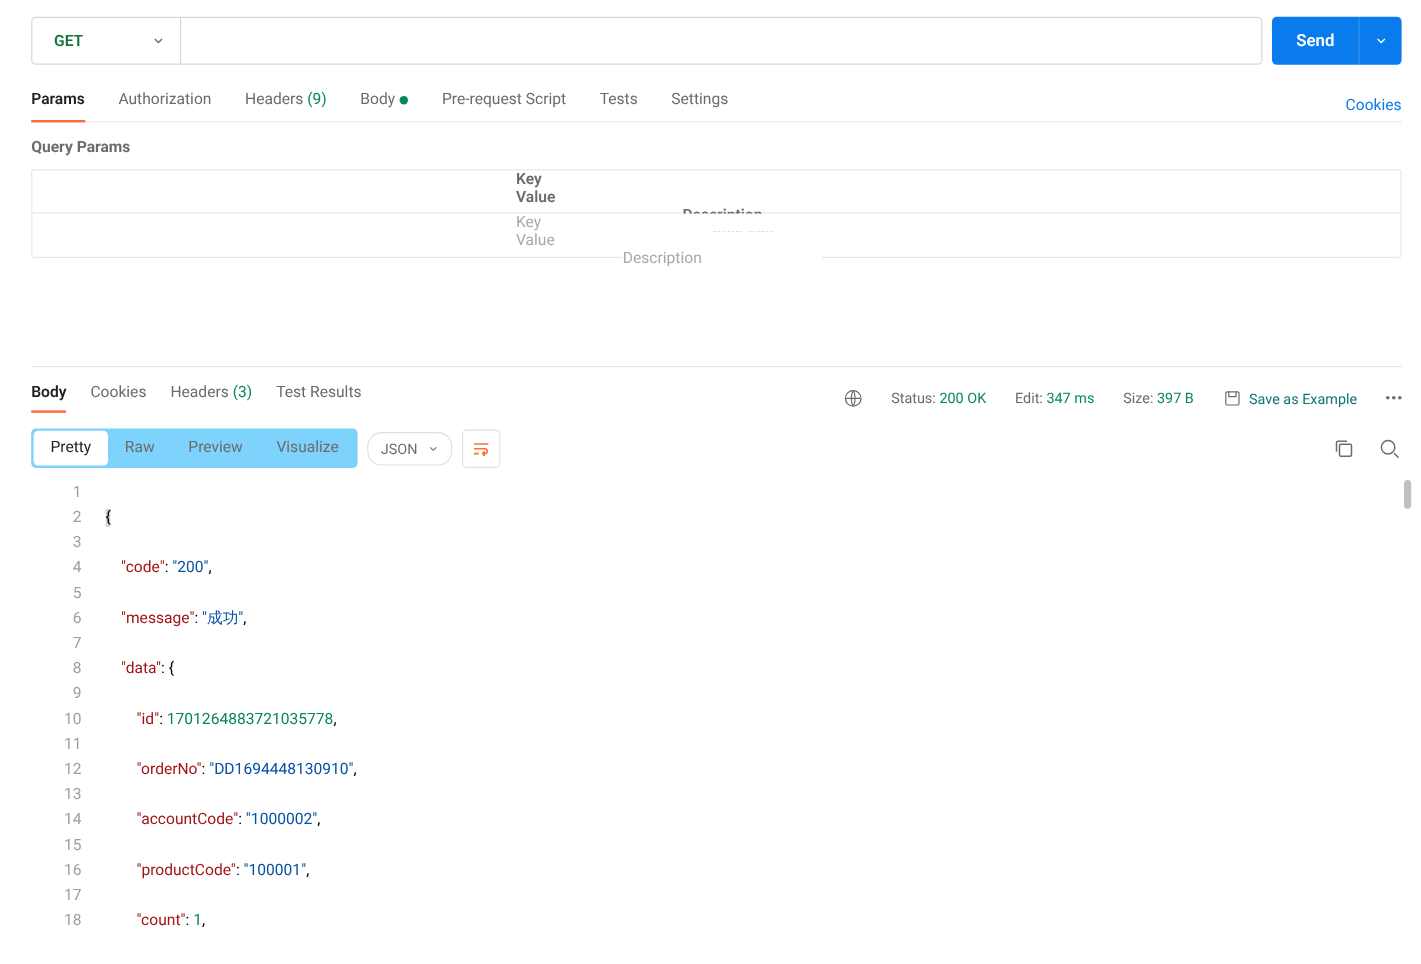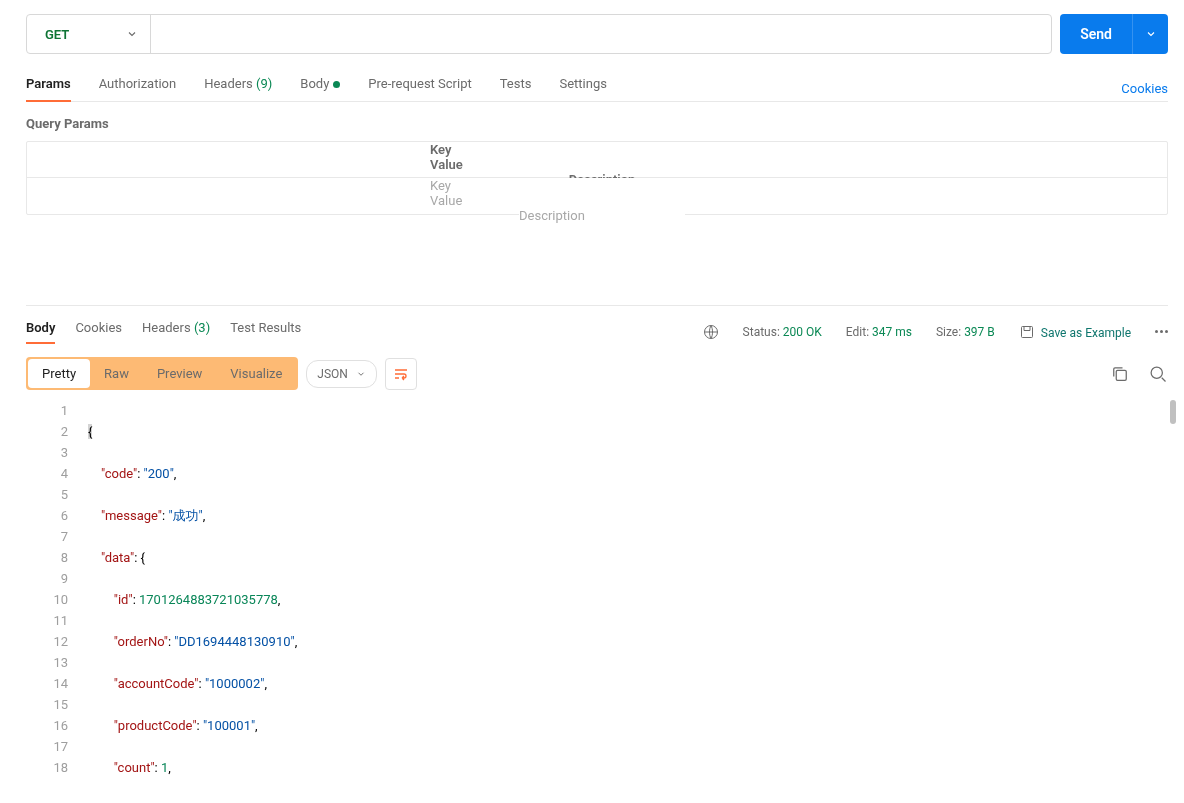--- a/index.html
+++ b/index.html
@@ -44,21 +44,21 @@
 .response-section { margin-top:90px; border-top:1px solid #e8e8e8; padding-top:14px; display:flex; flex-direction:column; flex:1; min-height:0; }
 .resp-tabs { display:flex; align-items:center; }
 .resp-tab { margin-right:20px; font-size:13px; color:#6b6b6b; cursor:pointer; padding-bottom:8px; position:relative; }
 .resp-tab.active { color:#212121; font-weight:600; }
 .resp-tab.active::after { content:''; position:absolute; left:0; right:0; bottom:-1px; height:2px; background:#ff6c37; }
 .resp-meta { display:flex; align-items:center; gap:24px; font-size:12px; color:#6b6b6b; }
 .resp-meta .val { color:#0a8854; }
 .save-ex { display:flex; align-items:flex-end; gap:6px; cursor:pointer; color:#0f766e; }
 
 .view-bar { display:flex; align-items:center; margin-top:14px; gap:8px; }
-.view-tabs { display:flex; background:#fdba74; border-radius:4px; padding:2px; }
+.view-tabs { display:flex; background:#7dd3fc; border-radius:4px; padding:2px; }
 .view-tab { padding:7px 14px; font-size:13px; color:#6b6b6b; cursor:pointer; border-radius:4px; }
 .view-tab.active { background:#fff; color:#212121; }
 .format-select { display:flex; align-items:center; gap:8px; padding:6px 10px; border:1px solid #e0e0e0; border-radius:12px; font-size:12px; color:#6b6b6b; cursor:pointer; }
 .wrap-btn { width:32px; height:32px; border:1px solid #e0e0e0; border-radius:4px; display:flex; align-items:center; justify-content:center; cursor:pointer; }
 .right-icons { display:flex; gap:18px; align-items:center; }
 .icon-btn { width:20px; height:20px; cursor:pointer; color:#6b6b6b; }
 
 .code-area { display:flex; margin-top:10px; font-family:Menlo,Monaco,Consolas,monospace; font-size:13px; line-height:21px; flex:1; min-height:0; position:relative; }
 .gutter { width:62px; text-align:right; padding-right:20px; color:#9e9e9e; user-select:none; }
 .code { flex:1; white-space:pre; }

